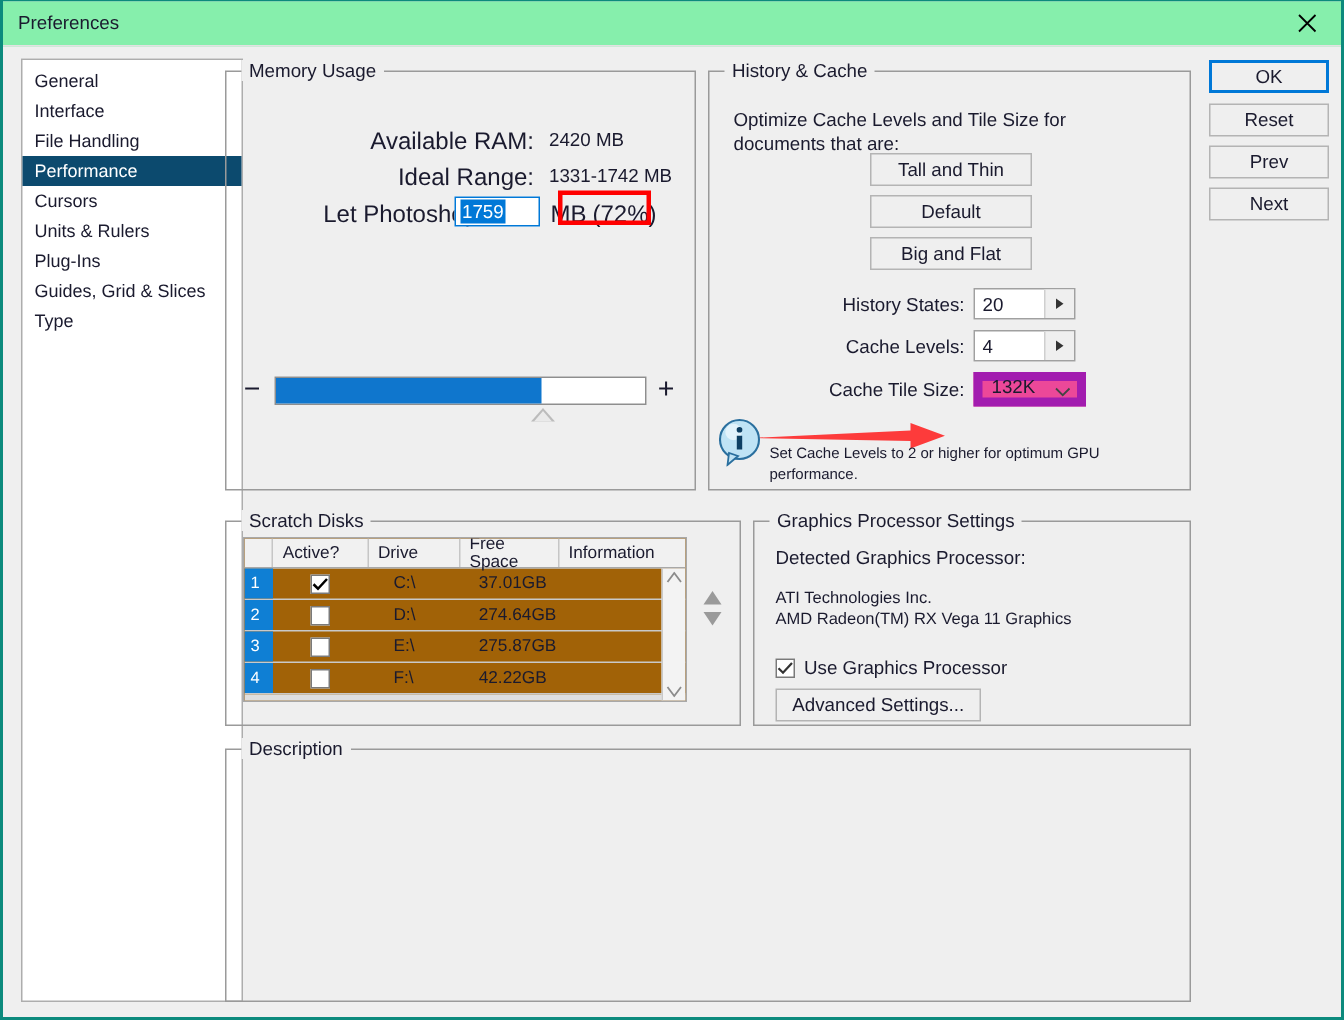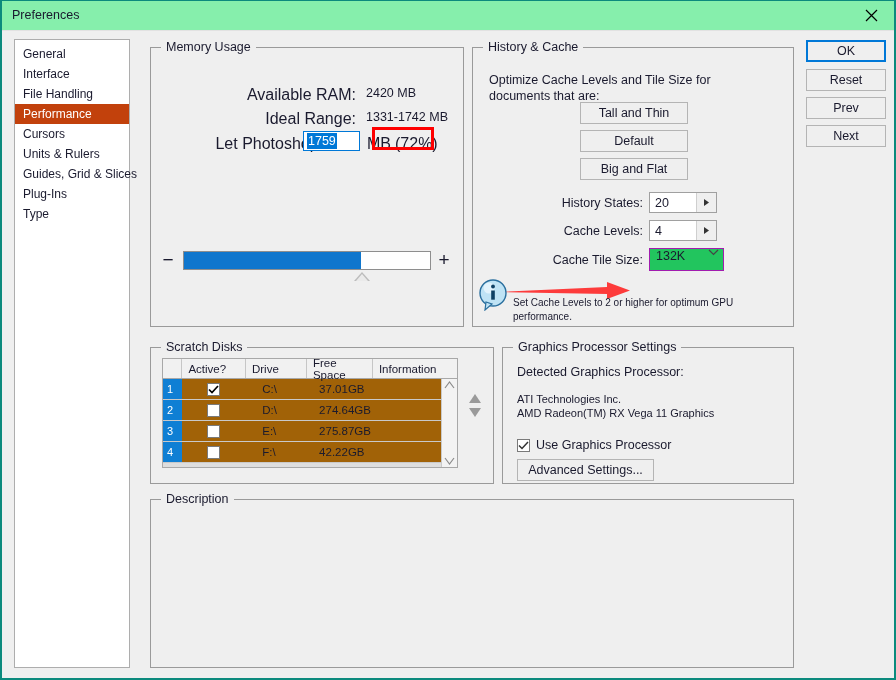--- a/index.html
+++ b/index.html
@@ -34,33 +34,33 @@
     position: absolute; right: 0; top: 0;
     width: 45px; height: 29px;
     display: flex; align-items: center; justify-content: center;
     cursor: pointer;
   }
   #close-btn svg { display: block; }
 
   
   #category-list {
     position: absolute; left: 12px; top: 38px;
-    width: 116px; height: 629px;
+    width: 148px; height: 629px;
     background: #ffffff;
     border: 1px solid #adadad;
     padding-top: 4px;
   }
   .cat-item {
     height: 20px; line-height: 20px;
     padding-left: 8px;
     font-size: 12px; color: #1a1a2e;
     cursor: default;
     white-space: nowrap;
   }
-  .cat-item.selected { background: #c2410c; color: #ffffff; }
+  .cat-item.selected { background: #0c4a6e; color: #ffffff; }
 
   
   .group {
     position: absolute;
     border: 1px solid #9a9a9a;
     background: transparent;
   }
   .group > .legend {
     position: absolute; top: -8px; left: 10px;
     background: #efefef;
@@ -188,22 +188,22 @@
     border-left: 1px solid #cfcfcf;
     display: flex; align-items: center; justify-content: center;
     cursor: pointer;
   }
   #spin-history { left: 176px; top: 144px; width: 68px; }
   #spin-cache   { left: 176px; top: 172px; width: 68px; }
 
   #cts-select {
     position: absolute; left: 176px; top: 200px;
     width: 75px; height: 23px;
-    border: 1px solid #a21caf; background: #22c55e;
-    display: flex; align-items: flex-start;
+    border: 6px solid #a21caf; background: #ec4899;
+    display: flex; align-items: flex-end;
     cursor: pointer;
   }
   #cts-select .cts-val { flex: 1; padding-left: 6px; font-size: 12.5px; }
   #cts-select .cts-arrow { width: 20px; display: flex; align-items: center; justify-content: center; }
 
   #info-icon { position: absolute; left: 6px; top: 231px; }
   #info-text {
     position: absolute; left: 40px; top: 232px;
     width: 250px; font-size: 10px; line-height: 14px; color: #1a1a2e; margin-top: 16px;
   }
@@ -291,22 +291,22 @@
     </div>
   </div>
 
   <div id="category-list">
     <div class="cat-item">General</div>
     <div class="cat-item">Interface</div>
     <div class="cat-item">File Handling</div>
     <div class="cat-item selected">Performance</div>
     <div class="cat-item">Cursors</div>
     <div class="cat-item">Units &amp; Rulers</div>
+    <div class="cat-item">Plug-Ins</div>
     <div class="cat-item">Guides, Grid &amp; Slices</div>
-    <div class="cat-item">Plug-Ins</div>
     <div class="cat-item">Type</div>
   </div>
 
   <div class="group" id="grp-memory">
     <div class="legend">Memory Usage</div>
 
     <div class="lbl" id="ram-label">Available RAM:</div>
     <div class="val" id="ram-value">2420 MB</div>
 
     <div class="lbl" id="ideal-label">Ideal Range:</div>

